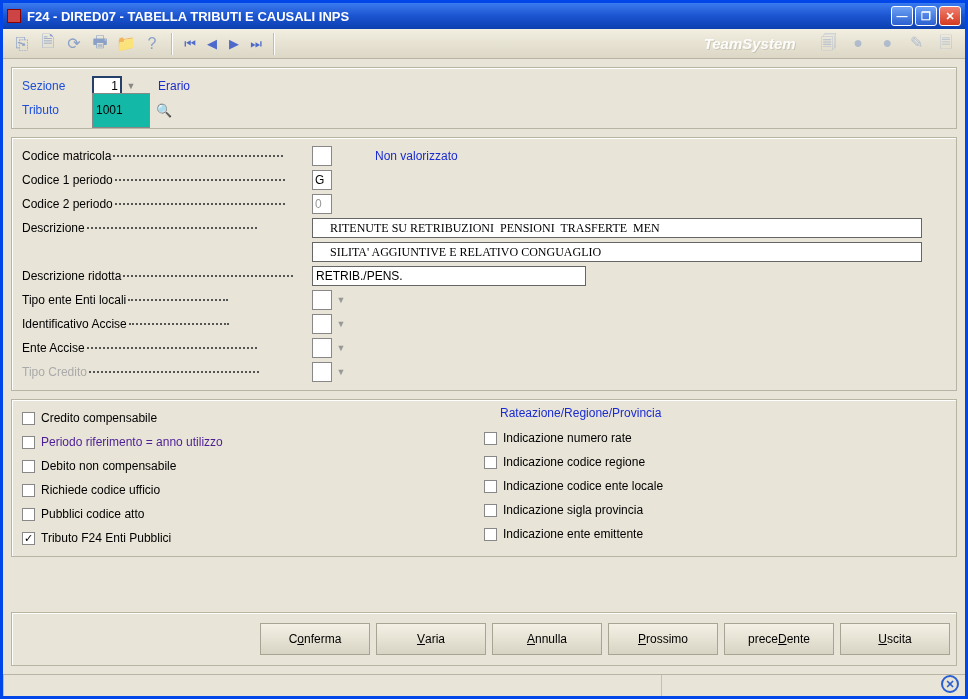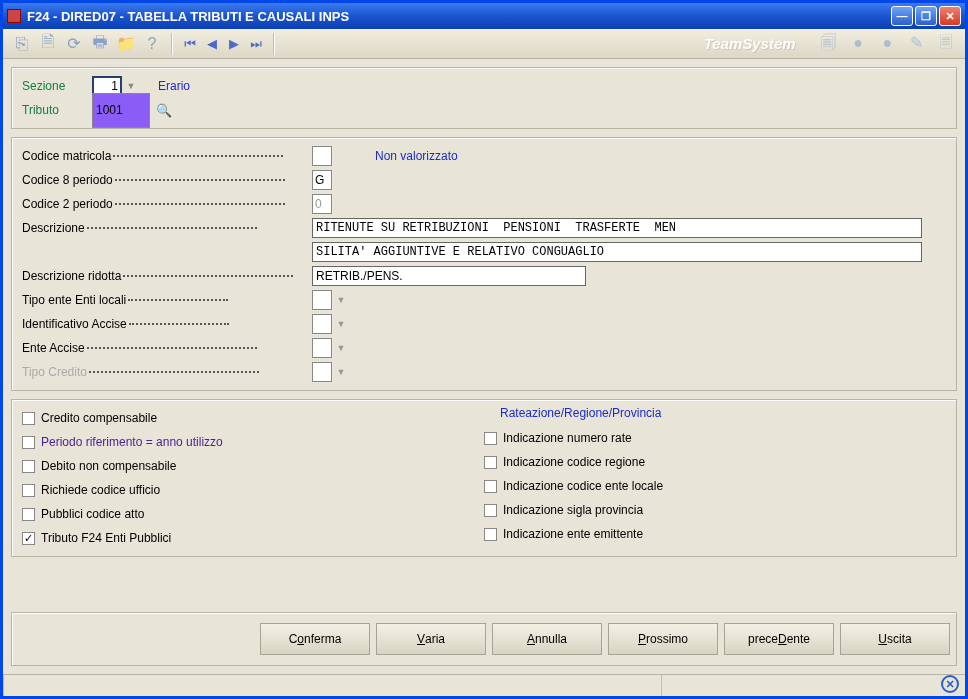--- a/index.html
+++ b/index.html
@@ -73,34 +73,34 @@
 }
 .panel {
   border: 1px solid #b8b4a4;
   background: #e8e4d8;
   box-shadow: inset 1px 1px 0 #fff;
   padding: 6px 10px;
 }
 
 
 .hdr-row { display: flex; align-items: center; height: 24px; }
-.hdr-label { width: 70px; color: #15803d; }
+.hdr-label { width: 70px; color: #1d4ed8; }
 .hdr-sel {
   width: 30px; height: 20px;
   border: 2px solid #25406a;
   background: #fff; text-align: right; padding-right: 2px;
   line-height: 16px;
 }
 .mini-dd {
   width: 14px; height: 18px; display: inline-flex; align-items: center; justify-content: center;
   color: #888; font-size: 9px; margin-left: 2px;
 }
 .hdr-desc { margin-left: 20px; color: #1a2bd0; }
 .hdr-input {
-  width: 58px; height: 35px; border: 1px solid #888; background: #8b5cf6;
+  width: 58px; height: 35px; border: 1px solid #888; background: #14b8a6;
   font-family: inherit; font-size: 12px; padding: 0 3px;
 }
 .lookup { margin-left: 6px; color: #999; font-size: 13px; }
 
 
 .fld-row { display: flex; align-items: center; height: 24px; }
 .fld-label { width: 290px; color: #000; white-space: nowrap; overflow: hidden; }
 .fld-label.dis { color: #aaa; }
 .small-box {
   width: 20px; height: 20px; border: 1px solid #888; background: #fff;
@@ -108,21 +108,21 @@
 }
 .small-box.dis { color: #999; }
 .dd-arrow {
   width: 14px; height: 18px; display: inline-flex; align-items: center; justify-content: center;
   color: #999; font-size: 9px; margin-left: 2px;
 }
 .blue-note { margin-left: 43px; color: #1a2bd0; }
 .long-input {
   flex: 1; max-width: 610px; height: 20px;
   border: 1px solid #666; background: #fff;
-  font-family: Liberation Mono, monospace; font-size: 12px; padding: 0 3px;
+  font-family: Liberation Serif, serif; font-size: 12px; padding: 0 17px;
 }
 .med-input {
   width: 274px; height: 20px;
   border: 1px solid #666; background: #fff;
   font-family: inherit; font-size: 12px; padding: 0 3px;
 }
 
 
 .chk-panel { display: flex; }
 .chk-col { flex: 1; }
@@ -230,21 +230,21 @@
       </div>
     </div>
 
     <div class="panel">
       <div class="fld-row">
         <span class="fld-label"><span>Codice matricola</span><span class="dots"></span></span>
         <span class="small-box"></span>
         <span class="blue-note">Non valorizzato</span>
       </div>
       <div class="fld-row">
-        <span class="fld-label"><span>Codice 8 periodo</span><span class="dots"></span></span>
+        <span class="fld-label"><span>Codice 1 periodo</span><span class="dots"></span></span>
         <span class="small-box">G</span>
       </div>
       <div class="fld-row">
         <span class="fld-label"><span>Codice 2 periodo</span><span class="dots"></span></span>
         <span class="small-box dis">0</span>
       </div>
       <div class="fld-row">
         <span class="fld-label"><span>Descrizione</span><span class="dots"></span></span>
         <input class="long-input" value="RITENUTE SU RETRIBUZIONI  PENSIONI  TRASFERTE  MEN" style="">
       </div>

